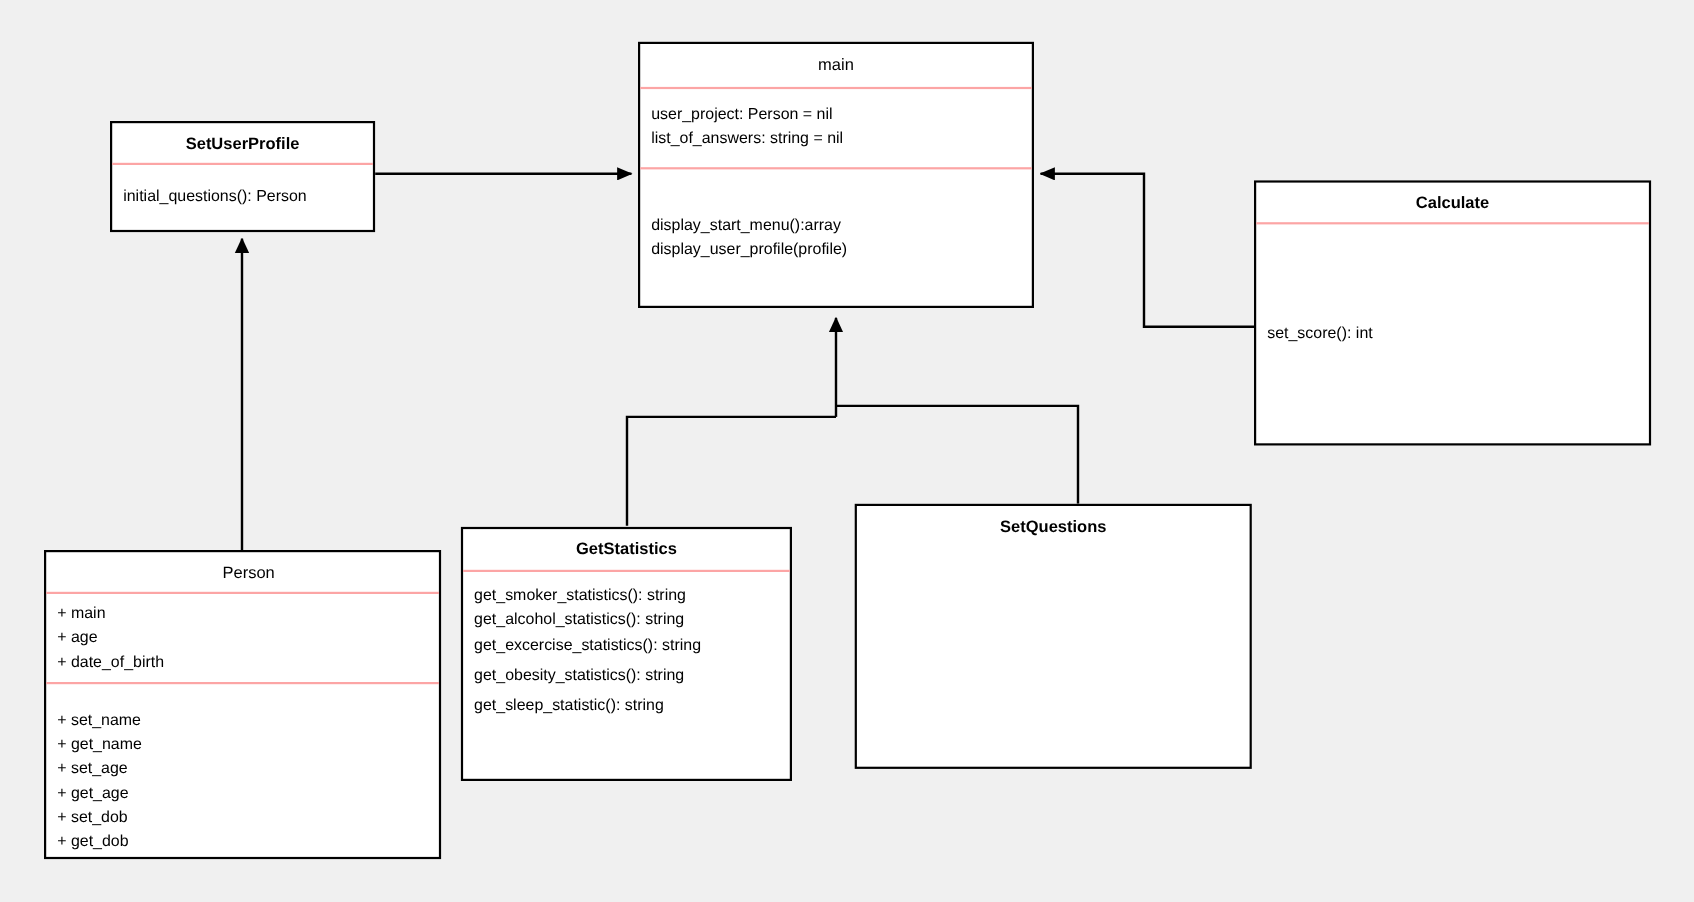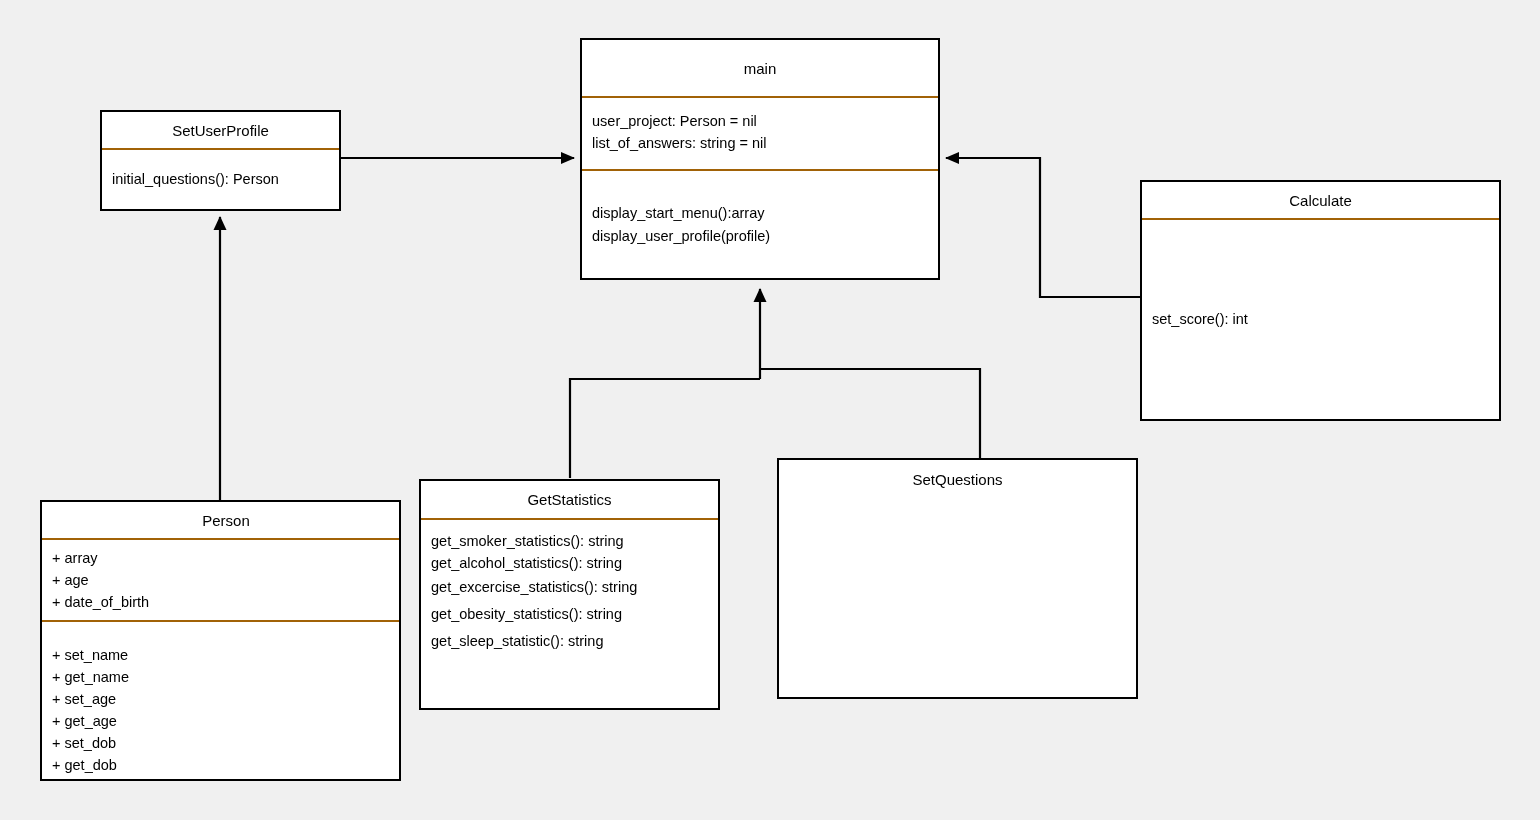--- a/index.html
+++ b/index.html
@@ -41,23 +41,23 @@
   .uml-title {
     text-align: center;
     font-size: 15px;
     line-height: 1;
     box-sizing: border-box;
     display: flex;
     align-items: center;
     justify-content: center;
     flex: 0 0 auto;
   }
-  .uml-title.bold { font-weight: normal; }
+  .uml-title.bold { font-weight: bold; }
   .uml-compartment {
-    border-top: 2px solid #a16207;
+    border-top: 2px solid #fca5a5;
     box-sizing: border-box;
     padding: 0 10px;
     display: flex;
     flex-direction: column;
     justify-content: center;
     flex: 1 1 auto;
     overflow: hidden;
   }
   .uml-compartment.top-aligned {
     justify-content: flex-start;
@@ -114,42 +114,42 @@
   </svg>
 
   <div class="uml-class" style="left:100px; top:110px; width:241px; height:101px;">
     <div class="uml-title bold" style="height:36px;">SetUserProfile</div>
     <div class="uml-compartment">
       <div class="uml-member">initial_questions(): Person</div>
     </div>
   </div>
 
   <div class="uml-class" style="left:580px; top:38px; width:360px; height:242px;">
-    <div class="uml-title" style="height:56px;">main</div>
+    <div class="uml-title" style="height:39px;">main</div>
     <div class="uml-compartment top-aligned" style="flex:0 0 73px; padding-top:12px;">
       <div class="uml-member">user_project: Person = nil</div>
       <div class="uml-member">list_of_answers: string = nil</div>
     </div>
     <div class="uml-compartment">
       <div class="uml-member">display_start_menu():array</div>
       <div class="uml-member">display_user_profile(profile)</div>
     </div>
   </div>
 
-  <div class="uml-class" style="left:1140px; top:180px; width:361px; height:241px;">
+  <div class="uml-class" style="left:1140px; top:164px; width:361px; height:241px;">
     <div class="uml-title bold" style="height:36px;">Calculate</div>
     <div class="uml-compartment">
       <div class="uml-member">set_score(): int</div>
     </div>
   </div>
 
   <div class="uml-class" style="left:40px; top:500px; width:361px; height:281px;">
     <div class="uml-title" style="height:36px;margin-left:11px;">Person</div>
     <div class="uml-compartment" style="flex:0 0 82px;">
-      <div class="uml-member">+ array</div>
+      <div class="uml-member">+ main</div>
       <div class="uml-member">+ age</div>
       <div class="uml-member">+ date_of_birth</div>
     </div>
     <div class="uml-compartment top-aligned" style="padding-top:22px;">
       <div class="uml-member">+ set_name</div>
       <div class="uml-member">+ get_name</div>
       <div class="uml-member">+ set_age</div>
       <div class="uml-member">+ get_age</div>
       <div class="uml-member">+ set_dob</div>
       <div class="uml-member">+ get_dob</div>

